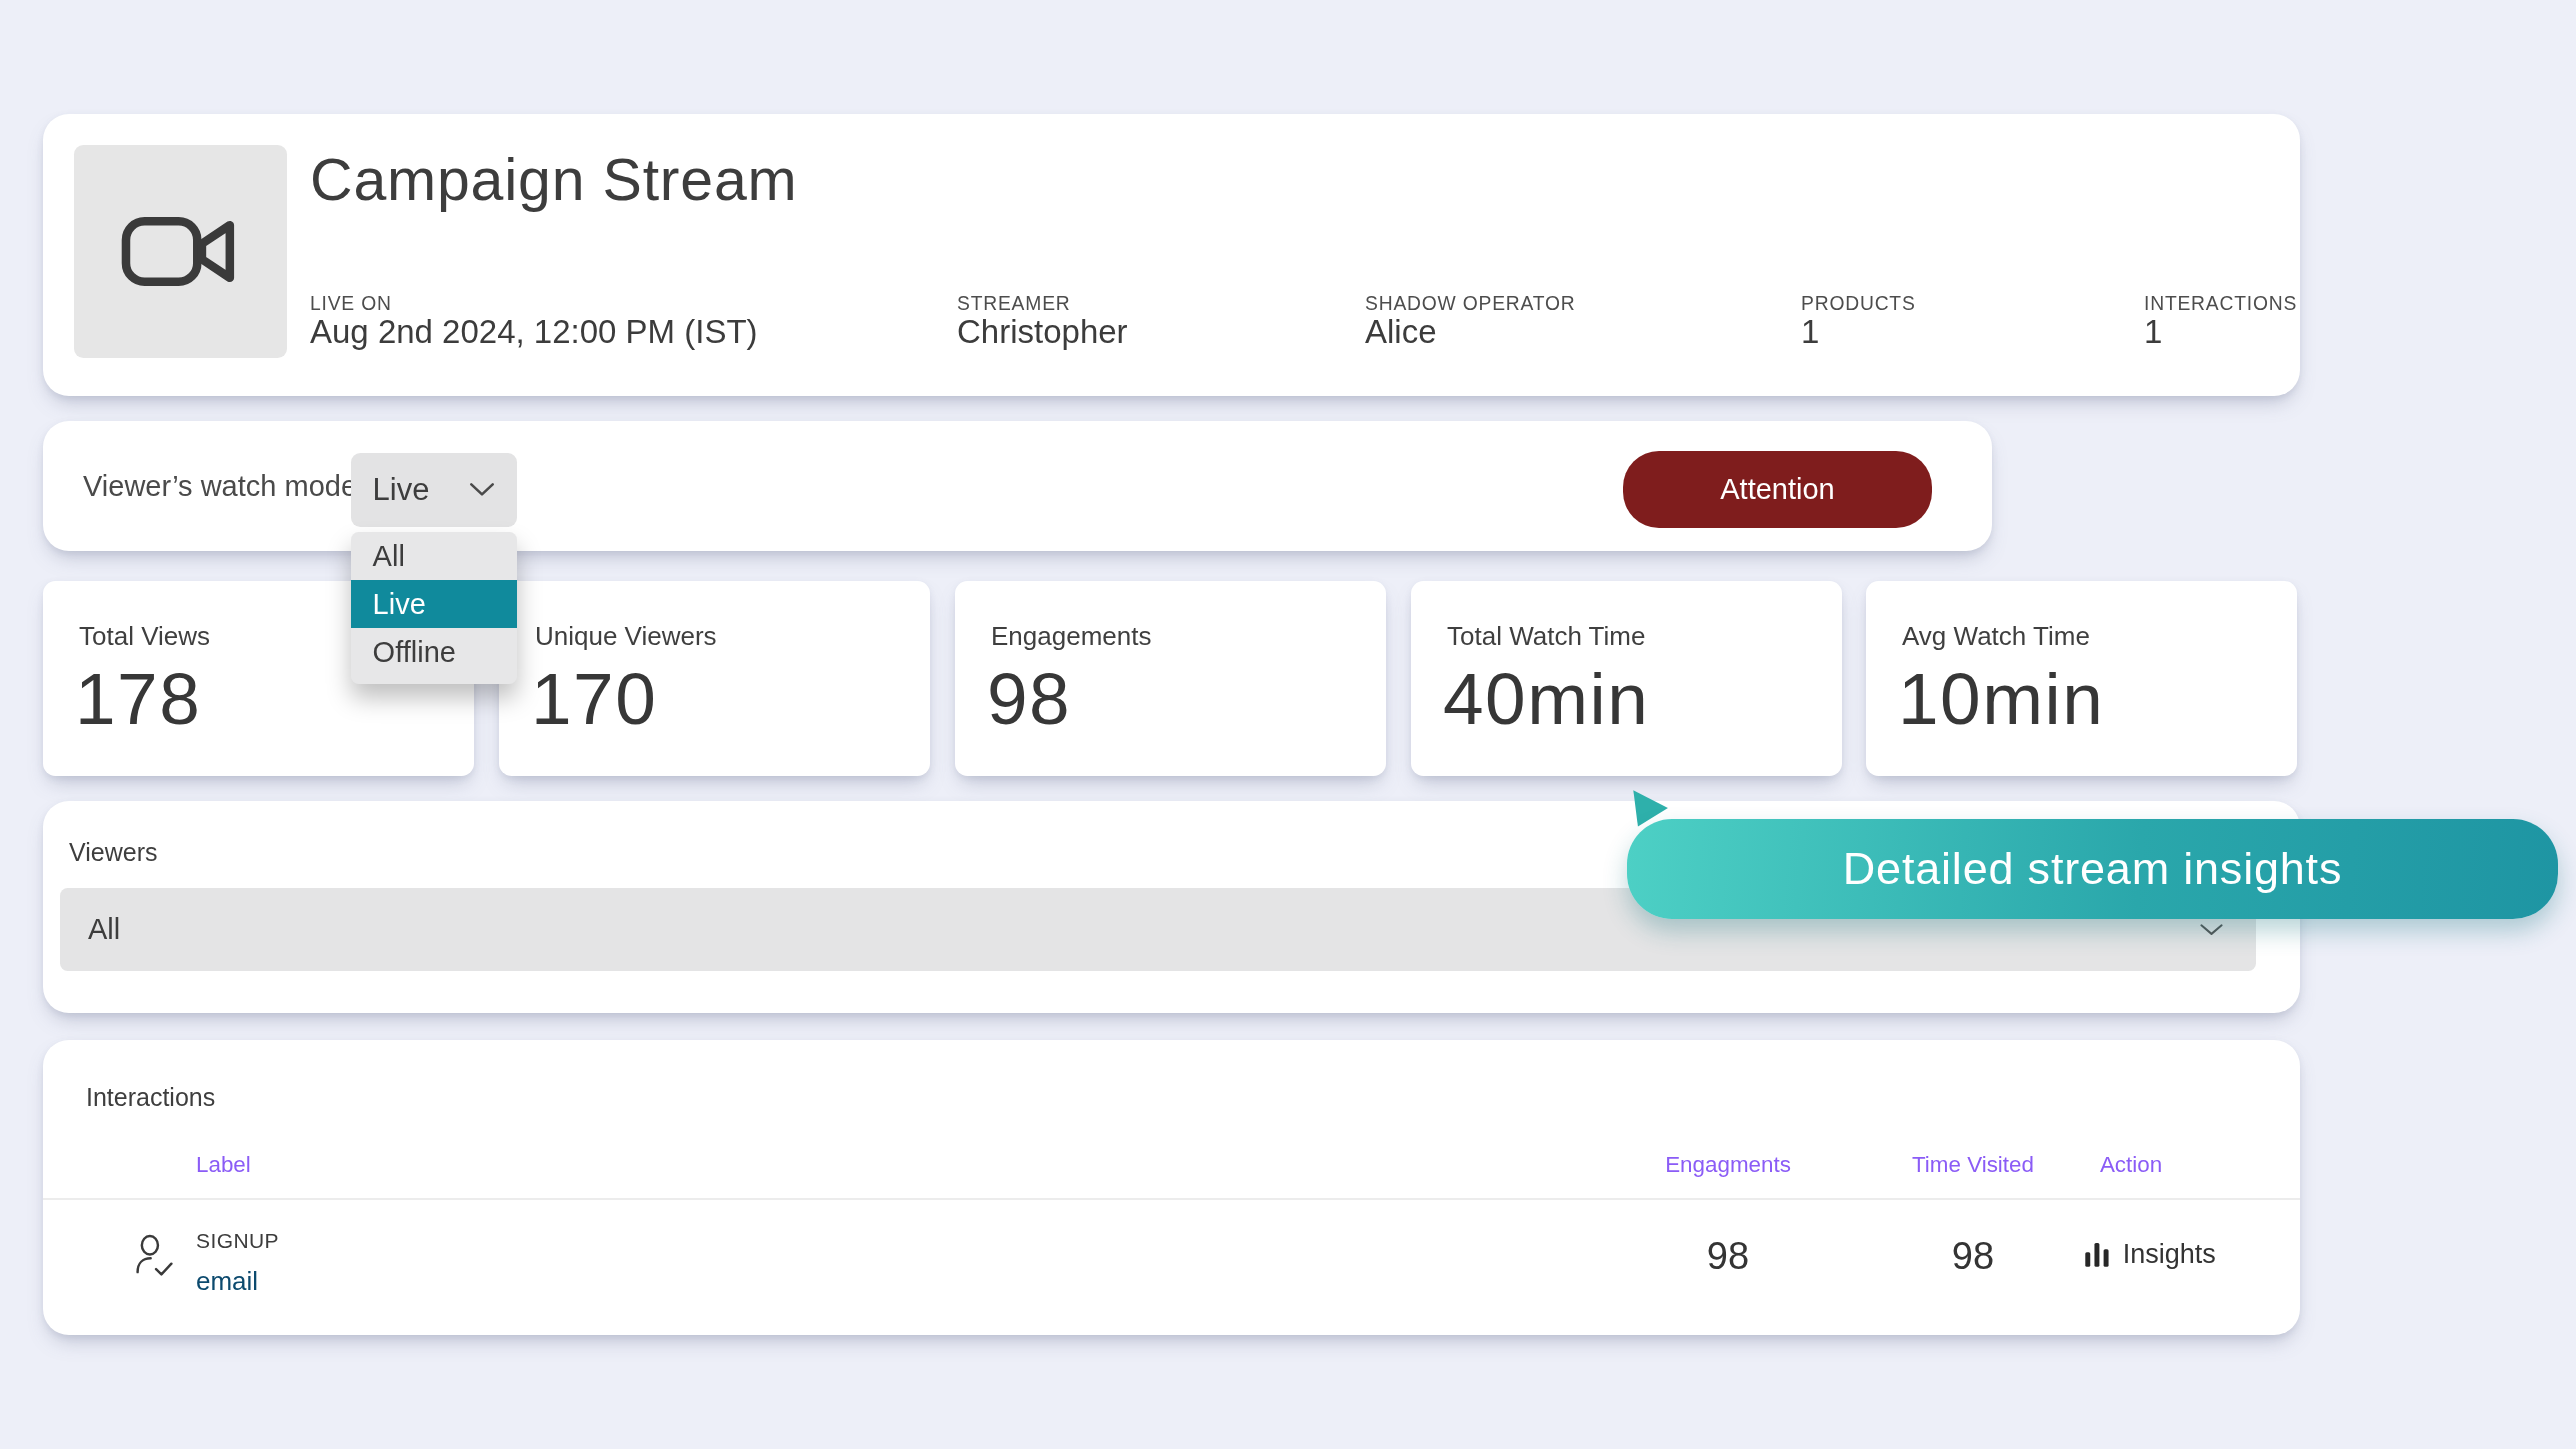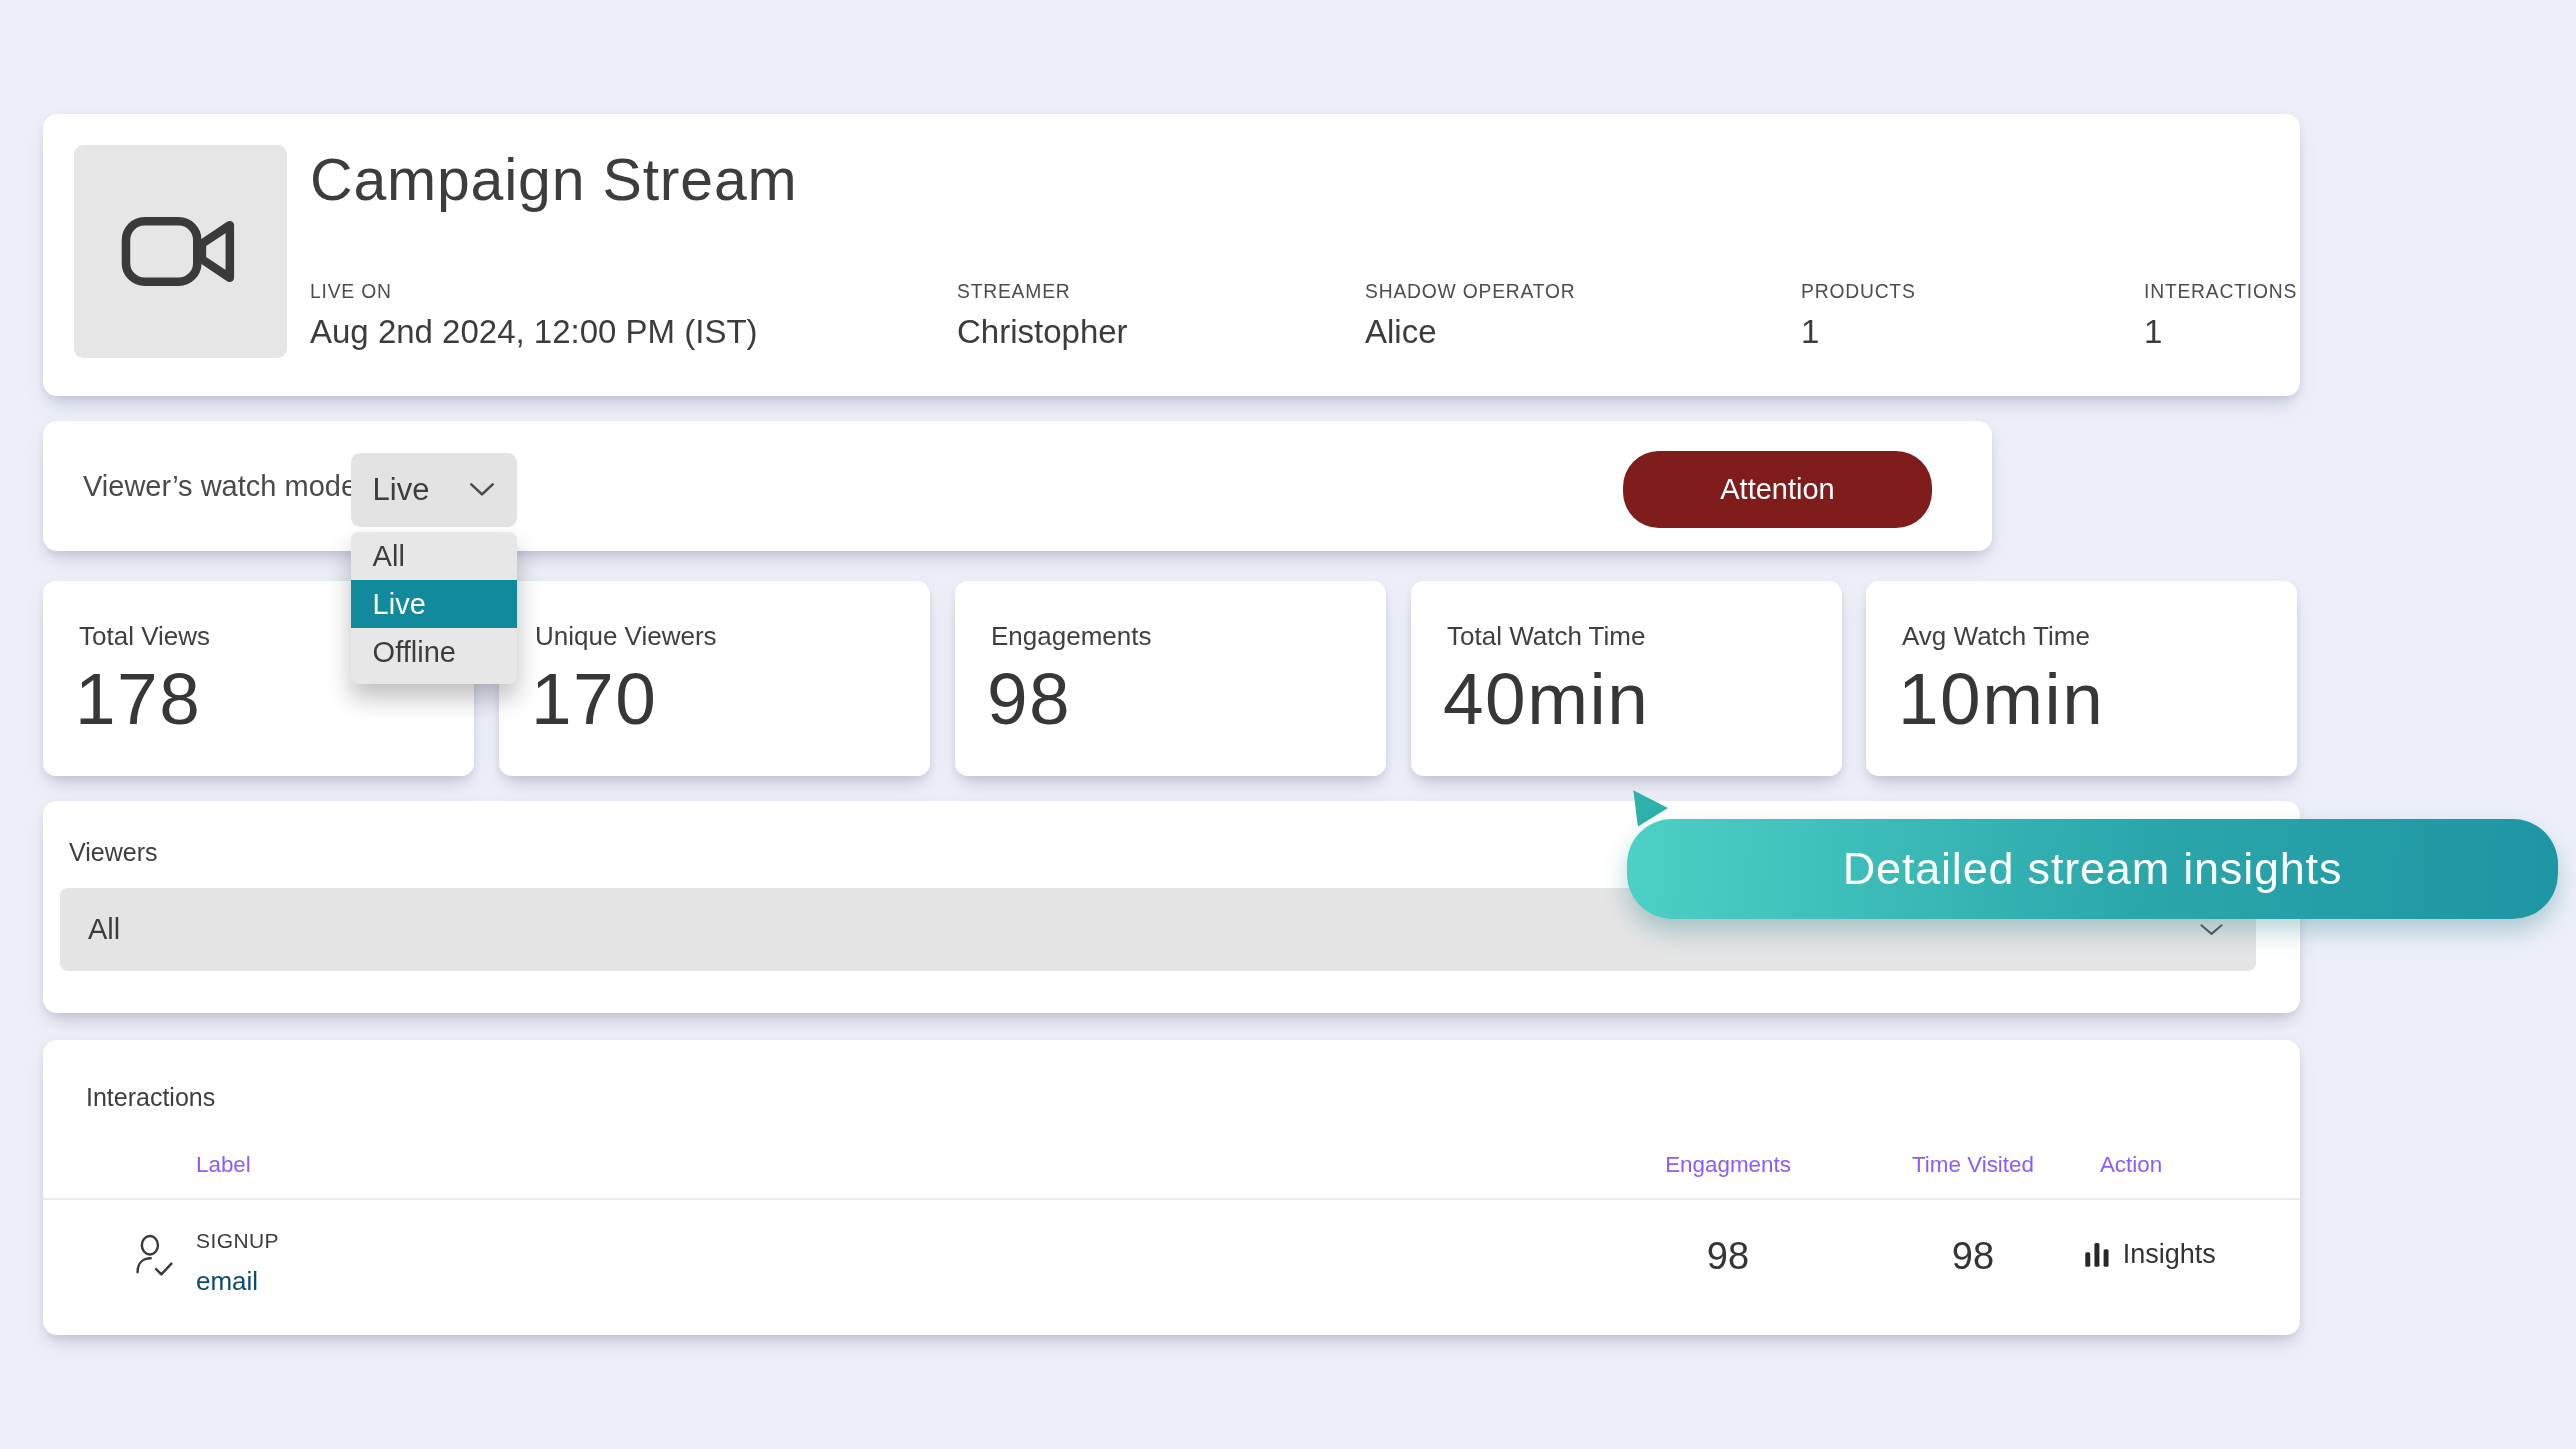--- a/index.html
+++ b/index.html
@@ -4,38 +4,38 @@
 <style>
   html,body{margin:0;padding:0;}
   body{
     width:2576px;height:1449px;position:relative;overflow:hidden;
     background:#edeff8;
     font-family:"Liberation Sans",sans-serif;
     color:#3b3b3b;
     -webkit-font-smoothing:antialiased;
   }
   .card{
-    position:absolute;background:#ffffff;border-radius:14px;
+    position:absolute;background:#ffffff;border-radius:26px;
     box-shadow:0 10.8px 20px -6.2px rgba(100,108,140,.35),0 2.3px 6.2px rgba(100,108,140,.10);
   }
 
   
   .header-card{left:43px;top:114px;width:2257px;height:282px;}
   .thumb{
     position:absolute;left:31px;top:31px;width:213px;height:213px;
     background:#e6e6e6;border-radius:9.3px;
     display:flex;align-items:center;justify-content:center;
   }
   .page-title{
     position:absolute;left:267px;top:32px;margin:0;
     font-size:59px;font-weight:500;color:#3d3d3d;letter-spacing:0.8px;
   }
   .meta-col{position:absolute;top:0;height:100%;}
   .meta-label{
-    position:absolute;top:167px;font-size:19.3px;letter-spacing:0.8px;
+    position:absolute;top:179px;font-size:19.3px;letter-spacing:0.8px;
     color:#4d4d4d;white-space:nowrap;
   }
   .meta-value{
     position:absolute;top:199px;font-size:33px;color:#3c3c3c;white-space:nowrap;
   }
   .m0{left:267px;} .m1{left:914px;} .m2{left:1322px;} .m3{left:1758px;} .m4{left:2101px;}
 
   
   .watch-card{left:43px;top:421px;width:1949px;height:130px;}
   .wm-label{

